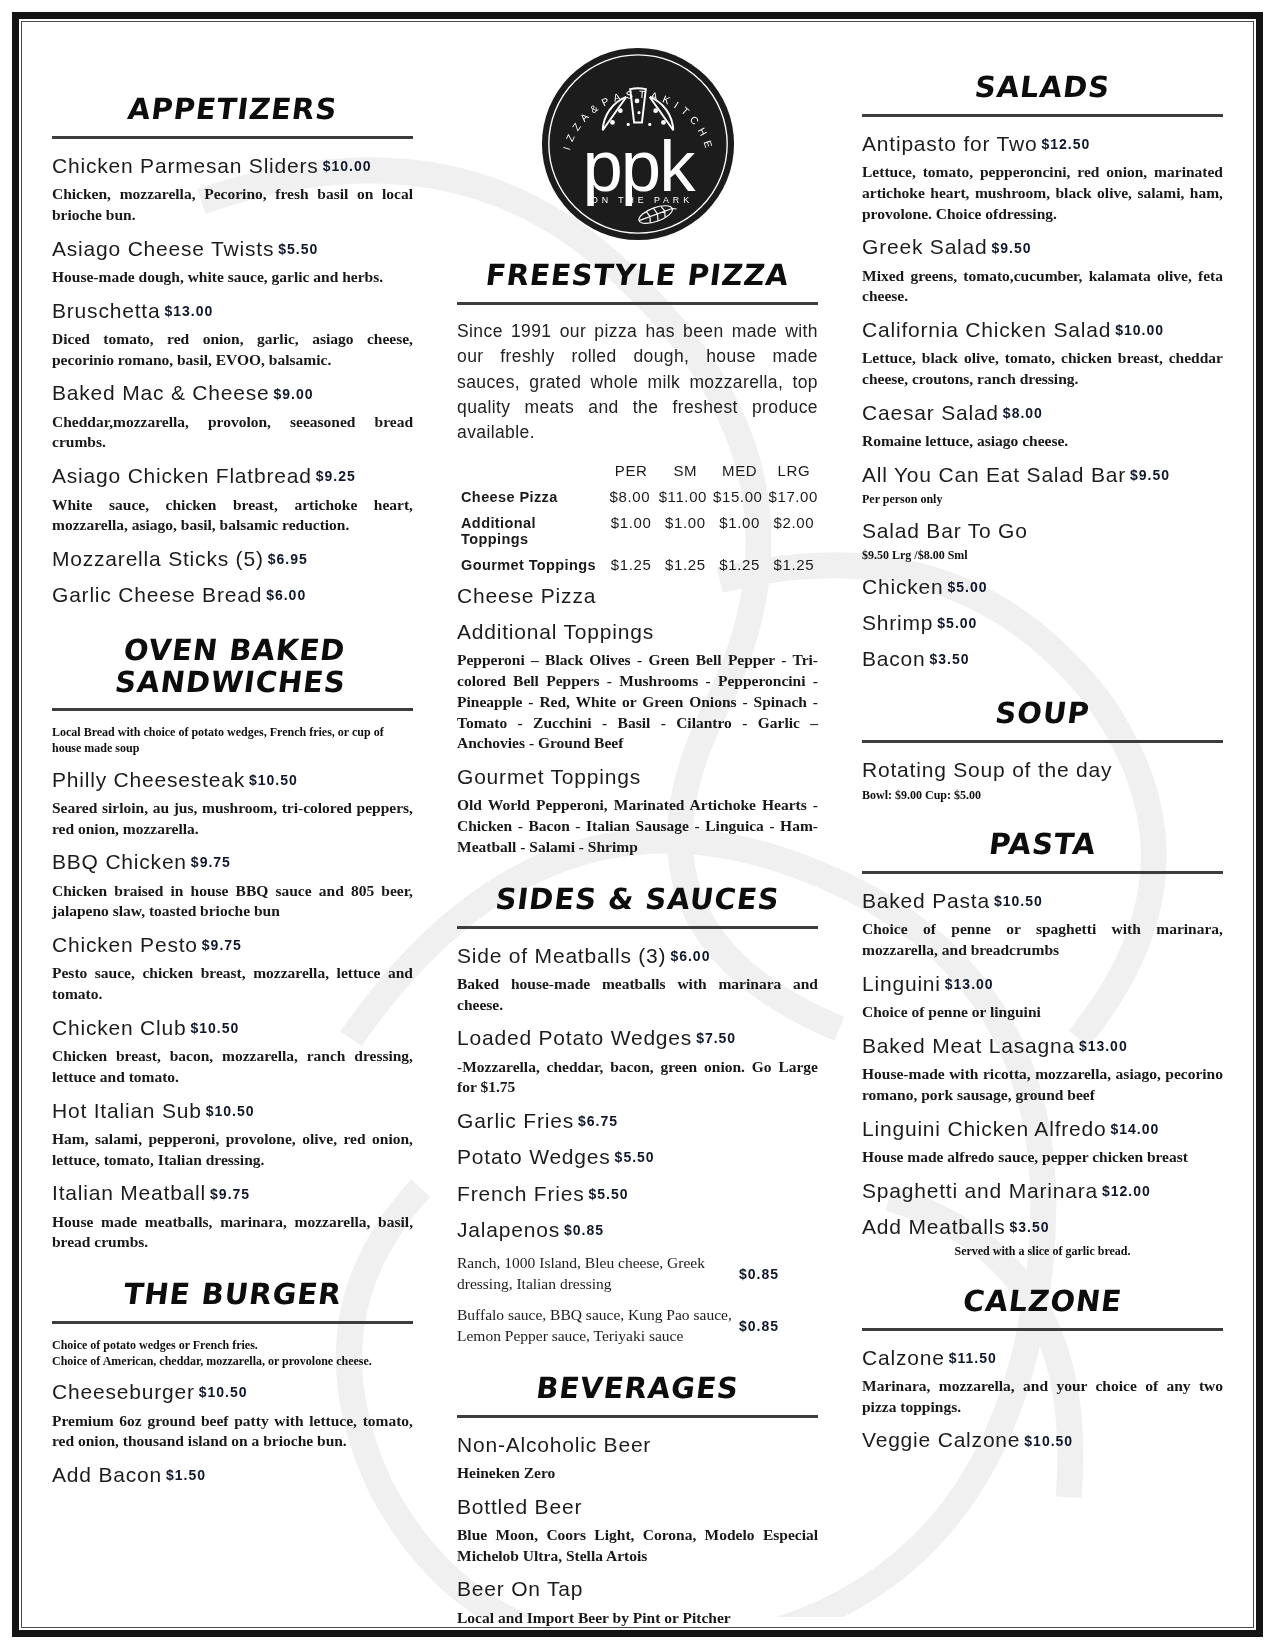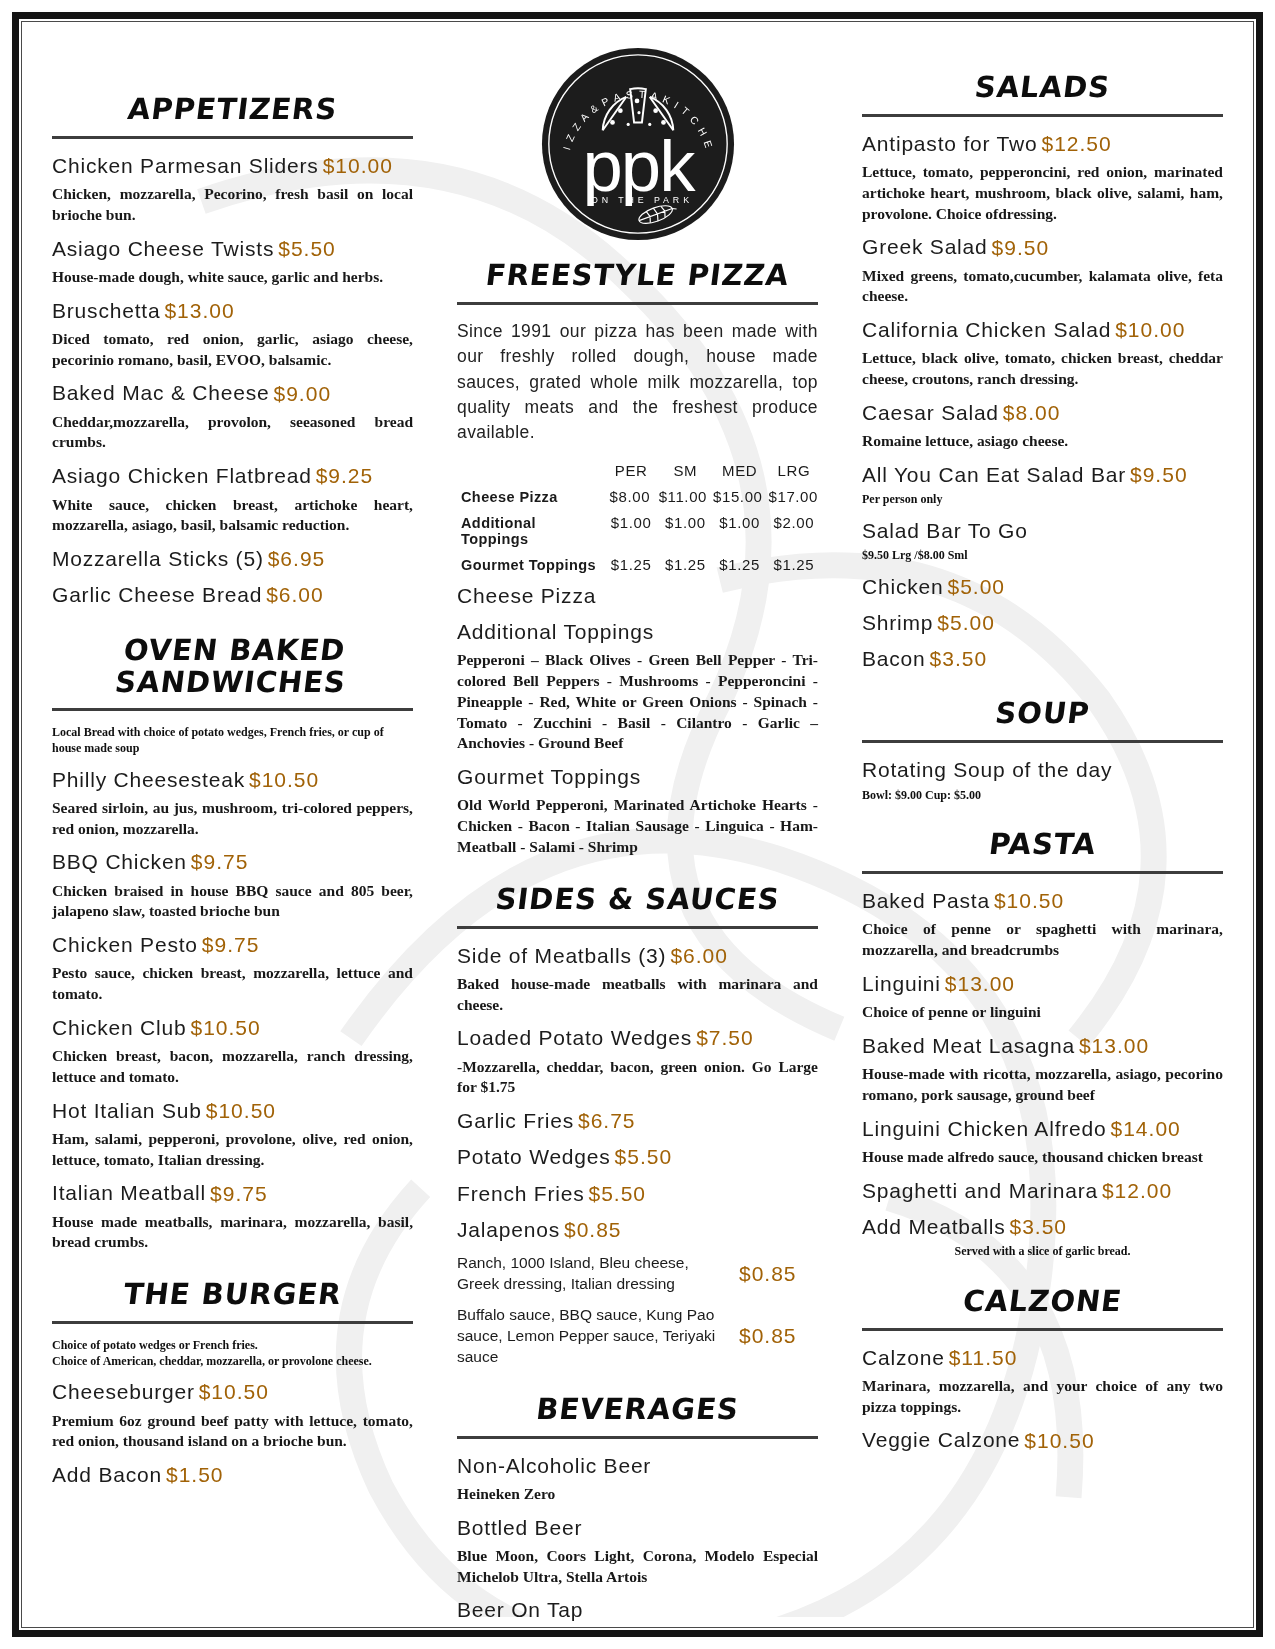--- a/index.html
+++ b/index.html
@@ -33,26 +33,27 @@
   .item { margin-top:6px; }
   .item-head {
     display:flex; justify-content:flex-start; align-items:center;
     column-gap:4px; margin-top:10px;
   }
   .item-name {
     font-size:21px; letter-spacing:0.8px; color:#1c1c1c; line-height:1.25;
     font-family:"Liberation Sans", sans-serif;
   }
   .item-name.as-desc {
-    font-family:Liberation Sans, sans-serif; font-size:15.5px; letter-spacing:0;
+    font-family:Liberation Serif, serif; font-size:15.5px; letter-spacing:0;
     line-height:1.35; max-width:77%;
   }
   .item-price {
-    font-size:21px; letter-spacing:1px; color:#a16207; white-space:nowrap;
+    font-size:14px; letter-spacing:1px; color:#0f172a; white-space:nowrap;
     font-family:"Liberation Sans", sans-serif;
+    font-weight:bold;
   }
   .item-desc {
     font-family:"Liberation Serif", serif; font-size:15.5px; line-height:1.34;
     text-align:justify; color:#181818; margin:5px 0 2px 0;font-weight:bold;
   }
   .note {
     font-family:"Liberation Serif", serif; font-weight:bold; font-size:12px;
     line-height:1.3; margin:4px 0 4px 0; white-space:pre-line; color:#101010;
   }
   .note.center { text-align:center; }
@@ -509,21 +510,21 @@
                     <span class="item-name">Baked Meat Lasagna</span>
                     <span class="item-price">$13.00</span>
                   </div>
                   <p class="item-desc">House-made with ricotta, mozzarella, asiago, pecorino romano, pork sausage, ground beef</p>
                 </div>
                 <div class="item">
                   <div class="item-head">
                     <span class="item-name">Linguini Chicken Alfredo</span>
                     <span class="item-price">$14.00</span>
                   </div>
-                  <p class="item-desc">House made alfredo sauce, thousand chicken breast</p>
+                  <p class="item-desc">House made alfredo sauce, pepper chicken breast</p>
                 </div>
                 <div class="item">
                   <div class="item-head">
                     <span class="item-name">Spaghetti and Marinara</span>
                     <span class="item-price">$12.00</span>
                   </div>
                 </div>
                 <div class="item">
                   <div class="item-head">
                     <span class="item-name">Add Meatballs</span>

